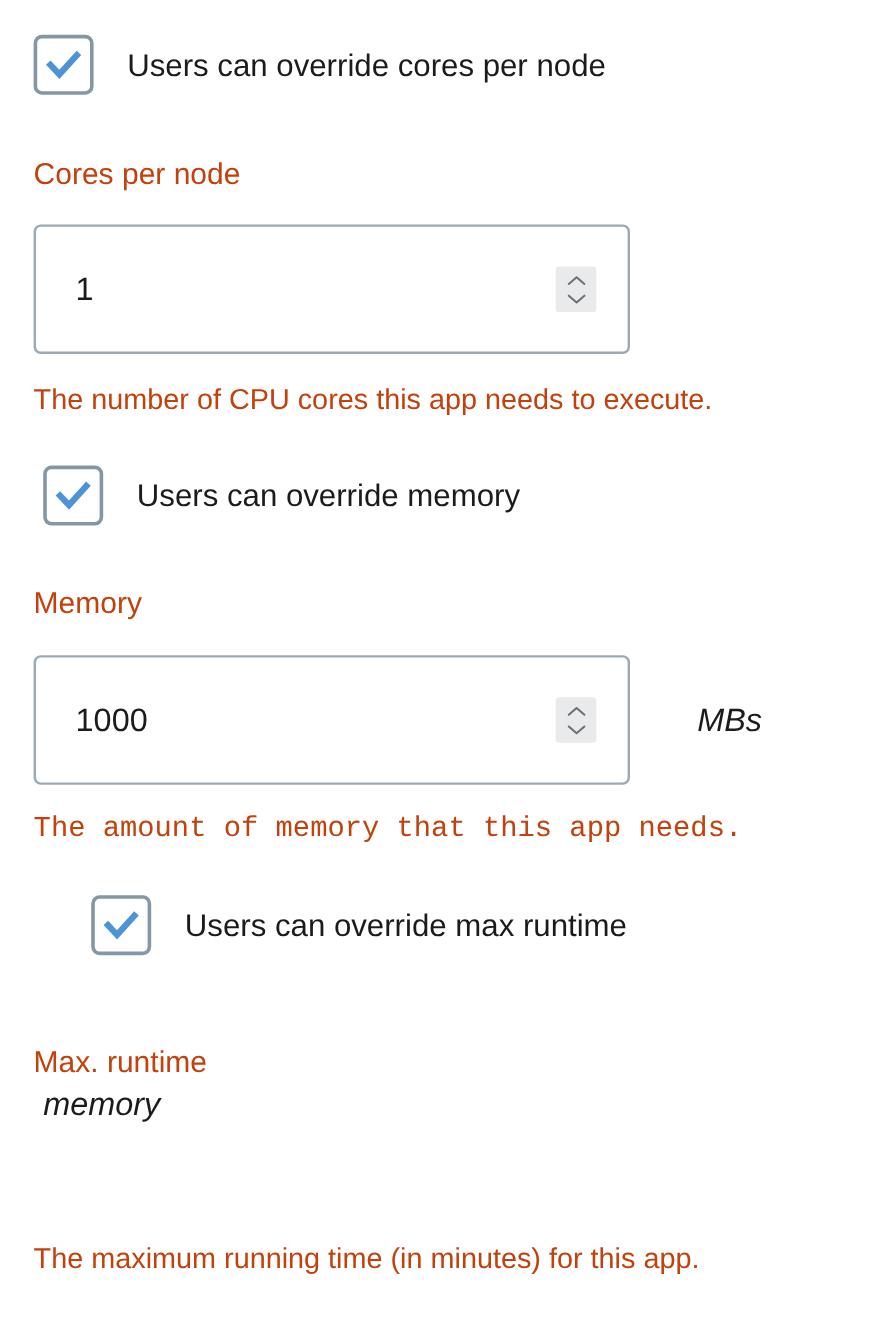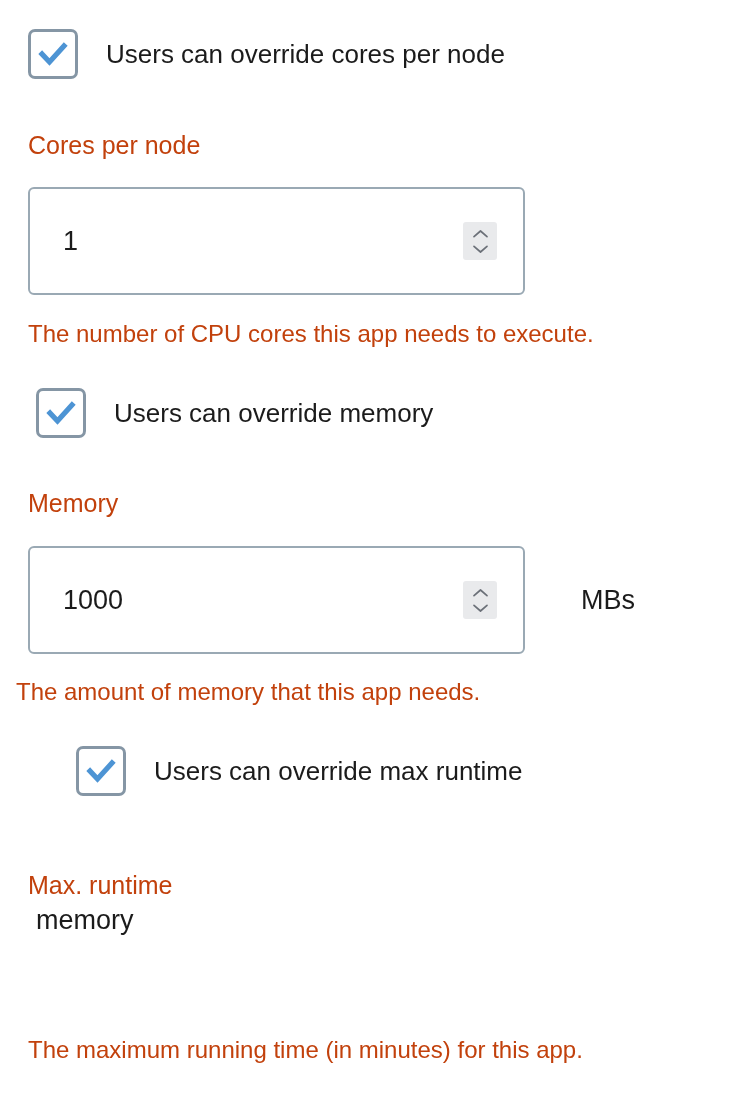--- a/index.html
+++ b/index.html
@@ -109,20 +109,21 @@
     display: block;
     width: 17px;
     height: 10px;
   }
   .unit-label {
     font-size: 27px;
     line-height: 32px;
     color: #1b1b1b;
     margin-left: 8px;
     white-space: nowrap;
+    font-style: italic;
   }
 
   
   .help-text {
     font-size: 24px;
     line-height: 28px;
     color: #c2410c;
     white-space: nowrap;
   }
 
@@ -181,21 +182,21 @@
           <path d="M2 7.6 L8.5 2 L15 7.6" fill="none" stroke="#6b7078" stroke-width="1.7" stroke-linecap="round" stroke-linejoin="round"></path>
         </svg>
         <svg viewBox="0 0 17 10">
           <path d="M2 2.4 L8.5 8 L15 2.4" fill="none" stroke="#6b7078" stroke-width="1.7" stroke-linecap="round" stroke-linejoin="round"></path>
         </svg>
       </span>
     </div>
     <span class="unit-label">MBs</span>
   </div>
 
-  <div class="abs help-text" style="left:16px; top:678px;">The amount of memory that this app needs.</div>
+  <div class="abs help-text" style="left:28px; top:678px;font-family:Liberation Mono, monospace;">The amount of memory that this app needs.</div>
 
   <div class="abs check-row" style="left:28px; top:745px;padding-left:48px;">
     <span class="checkbox">
       <svg viewBox="0 0 32 32">
         <path d="M5 16 L12.5 24 L27 8" fill="none" stroke="#4d94d4" stroke-width="5.2" stroke-linecap="square" stroke-linejoin="miter"></path>
       </svg>
     </span>
     <span class="check-label">Users can override max runtime</span>
   </div>
 

